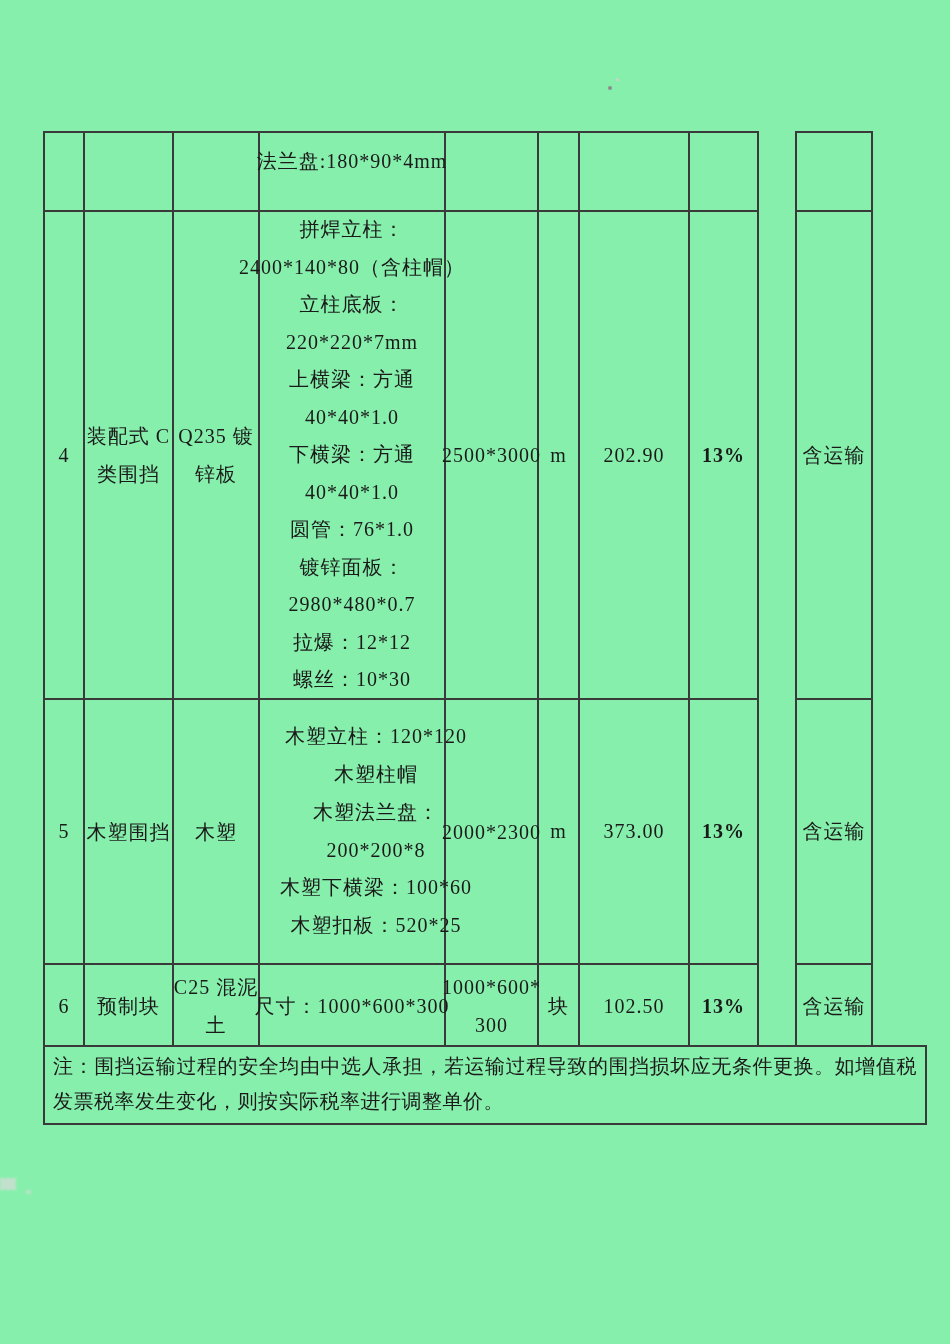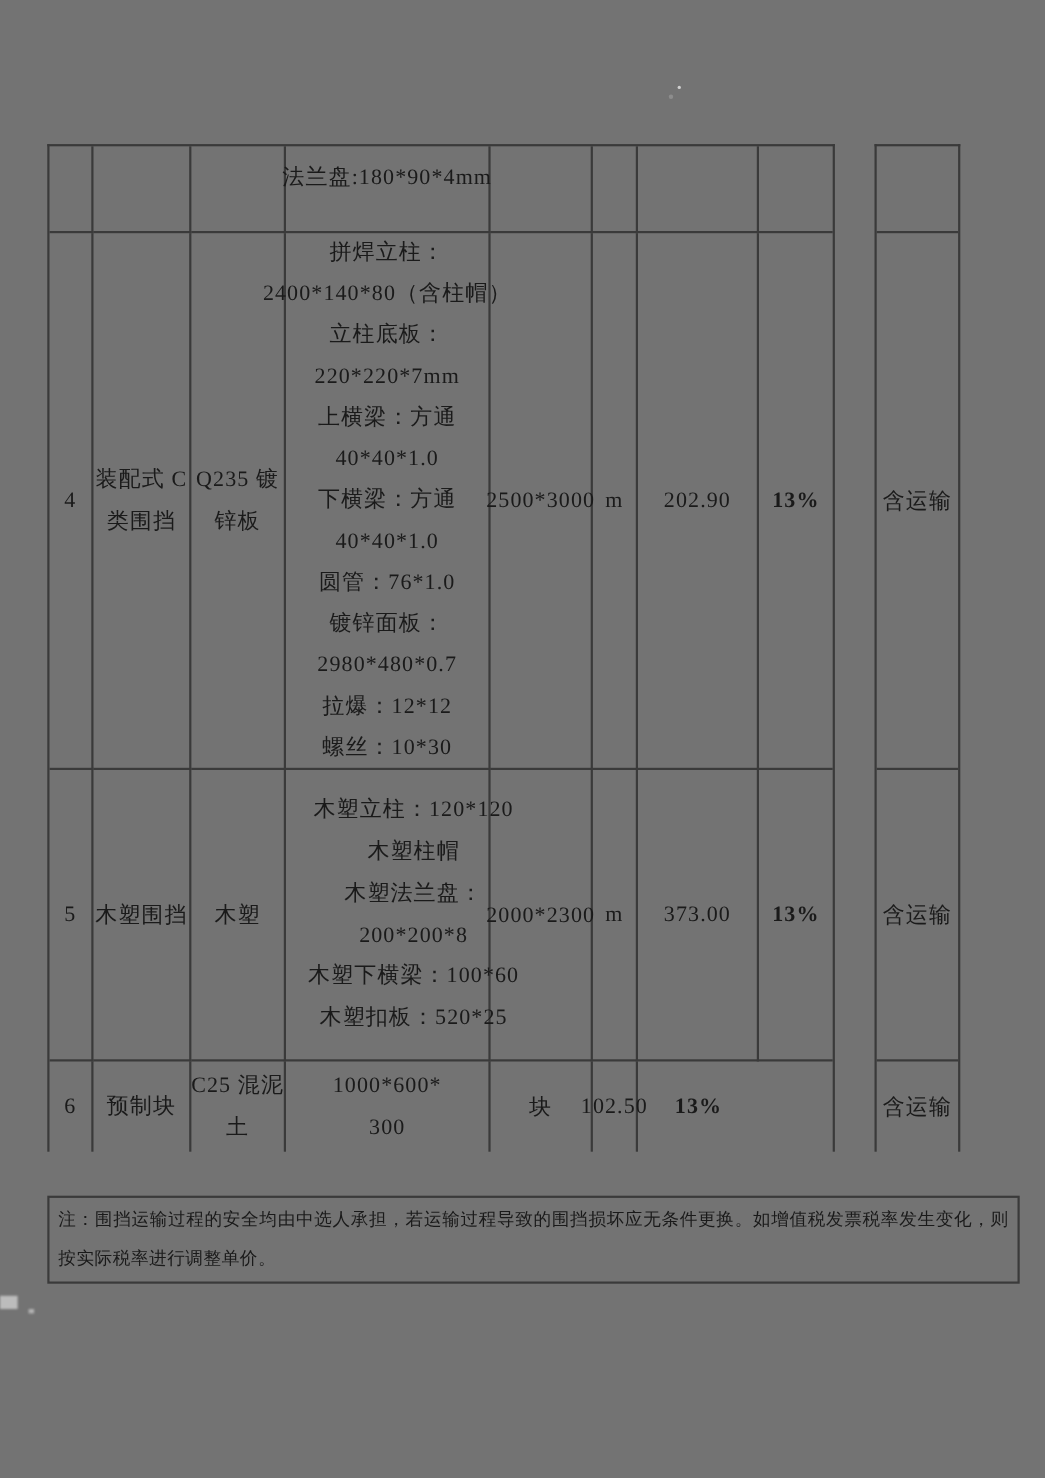--- a/index.html
+++ b/index.html
@@ -6,21 +6,21 @@
     margin: 0;
     padding: 0;
     background: #ffffff;
     font-family: "Liberation Serif", "DejaVu Serif", serif;
     color: #1a1a1a;
   }
   .page {
     position: relative;
     width: 950px;
     height: 1344px;
-    background: #737373;
+    background: #86efac;
     overflow: hidden;
   }
 
   
   .main-grid {
     position: absolute;
     left: 43px;
     top: 131px;
     width: 712px;
     height: 914px;
@@ -72,31 +72,32 @@
     letter-spacing: 1px;
     white-space: nowrap;
     box-sizing: border-box;
   }
   .remark-cell.lastrow { border-bottom: none; }
 
   
   .note-box {
     position: absolute;
     left: 43px;
-    top: 1087px;
+    top: 1045px;
     width: 864px;
     height: 73px;
     border: 2px solid #3a3a3a;
     box-sizing: content-box;
-    font-size: 16px;
+    font-size: 20px;
     line-height: 35px;
     letter-spacing: 0.5px;
     padding: 3px 8px 0 8px;
     text-align: justify;
     overflow: hidden;
+    font-family: Liberation Mono, monospace;
   }
 
   
   .speck {
     position: absolute;
     border-radius: 50%;
     background: #8d8d8d;
   }
   .speck1 { left: 608px; top: 86px; width: 4px; height: 4px; }
   .speck2 { left: 616px; top: 78px; width: 3px; height: 3px; background: #d0d0d0; }
@@ -177,20 +178,23 @@
       <div class="c lastcol">13%</div>
       <div class="c lastrow">6</div>
       <div class="c lastrow">
         <div class="line">预制块</div>
       </div>
       <div class="c lastrow">
         <div class="line">C25 混泥</div>
         <div class="line">土</div>
       </div>
       <div class="c lastrow">
+        <div class="line">尺寸：1000*600*300</div>
+      </div>
+      <div class="c lastrow">
         <div class="line">1000*600*</div>
         <div class="line">300</div>
       </div>
       <div class="c lastrow">块</div>
       <div class="c lastrow">102.50</div>
       <div class="c lastcol lastrow">13%</div>
     </div>
 
   <div class="remark-col" id="remark-col">
       <div class="remark-cell" style="height: 79px;"></div>

